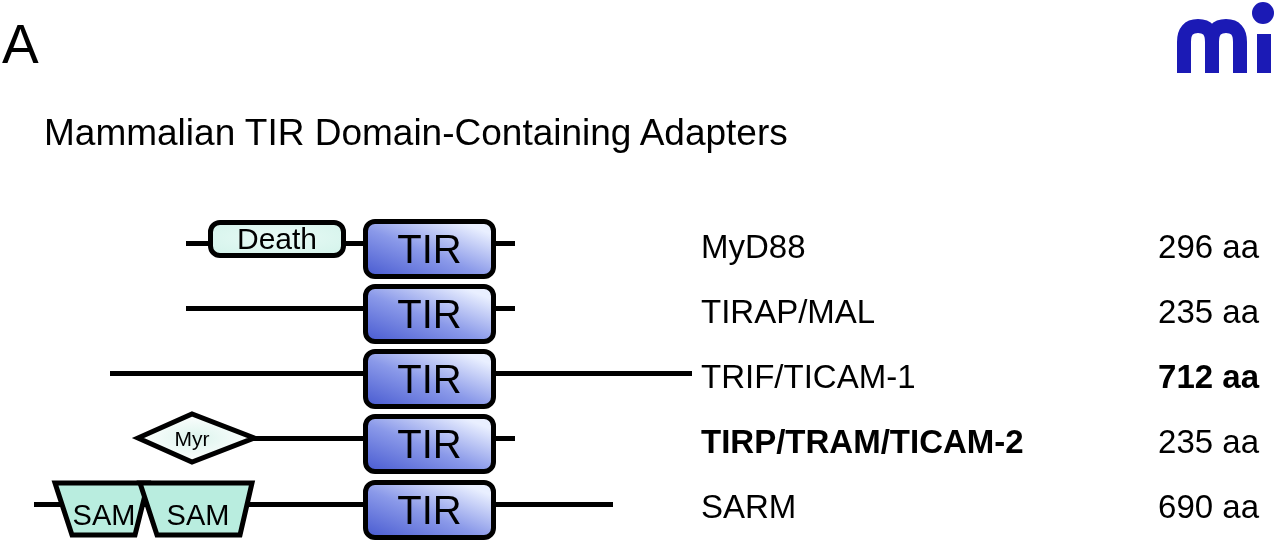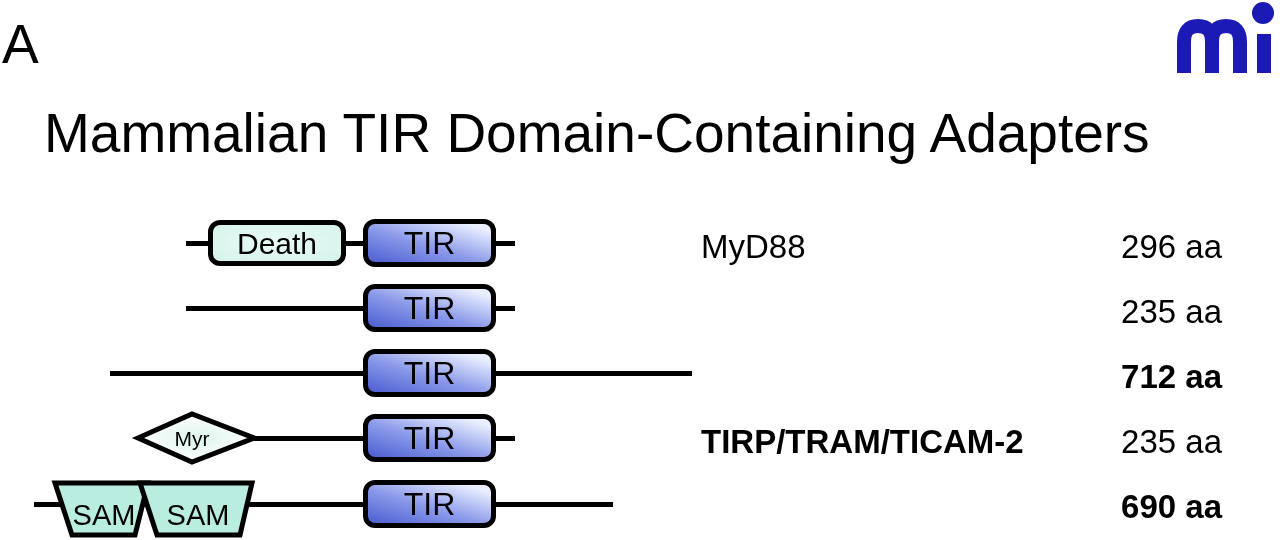--- a/index.html
+++ b/index.html
@@ -1,39 +1,38 @@
 <!DOCTYPE html>
 <html><head>
 <meta charset="utf-8">
 <style>
   html,body{margin:0;padding:0;background:#fff;}
   .canvas{
     position:relative;width:1280px;height:540px;background:#ffffff;
     font-family:"Liberation Sans",sans-serif;color:#000;overflow:hidden;
   }
   .panel-label{position:absolute;left:2px;top:14px;font-size:55px;line-height:60px;}
-  .fig-title{position:absolute;left:44px;top:103px;font-size:55px;line-height:60px;white-space:nowrap;}
+  .fig-title{position:absolute;left:44px;top:103px;font-size:37px;line-height:60px;white-space:nowrap;}
   .logo-svg{position:absolute;left:1175px;top:1px;}
   .pline{position:absolute;height:5px;background:#000;}
   .dombox{
     position:absolute;box-sizing:border-box;border:5px solid #000;border-radius:12px;
     display:flex;align-items:center;justify-content:center;
   }
   .tir-box{
-    left:363px;width:133px;height:48px;font-size:32px;
+    left:363px;width:133px;height:60px;font-size:40px;
     background:linear-gradient(to top right,#4c5ed2 0%,#8a99e9 45%,#e9efff 90%);
   }
   .death-box{
-    left:208px;top:220px;width:138px;height:46px;font-size:30px;
+    left:208px;top:220px;width:138px;height:38px;font-size:30px;
     background:radial-gradient(ellipse at 50% 45%,#e9fbf6 0%,#d4f3eb 100%);
-    align-items:flex-end;
   }
   .shape-svg{position:absolute;}
   .prot-name{position:absolute;left:701px;font-size:33px;line-height:40px;white-space:nowrap;}
-  .prot-len{position:absolute;left:1095px;width:127px;font-size:33px;line-height:40px;text-align:right;white-space:nowrap;}
+  .prot-len{position:absolute;left:1132px;width:127px;font-size:33px;line-height:40px;text-align:right;white-space:nowrap;}
   .sam-text,.myr-text,.svg-label{font-family:"Liberation Sans",sans-serif;fill:#000;}
 </style>
 </head>
 <body>
 
 <div class="canvas">
 
   <div class="panel-label">A</div>
 
   <svg class="logo-svg" width="102" height="73" viewBox="0 0 102 73" aria-hidden="true">
@@ -51,26 +50,28 @@
   <div class="dombox tir-box" style="top:219px;">
     <span>TIR</span>
   </div>
   <div class="prot-name" style="top:227px;">MyD88</div>
   <div class="prot-len" style="top:227px;">296 aa</div>
 
   <div class="pline" style="left:186px;top:306px;width:329px;"></div>
   <div class="dombox tir-box" style="top:284px;">
     <span>TIR</span>
   </div>
+  <div class="prot-name" style="top:292px;">TIRAP/MAL</div>
   <div class="prot-len" style="top:292px;">235 aa</div>
 
   <div class="pline" style="left:110px;top:371px;width:582px;"></div>
   <div class="dombox tir-box" style="top:349px;">
     <span>TIR</span>
   </div>
+  <div class="prot-name" style="top:357px;">TRIF/TICAM-1</div>
   <div class="prot-len" style="top:357px;font-weight:bold;">712 aa</div>
 
   <div class="pline" style="left:250px;top:436px;width:265px;"></div>
   <svg class="shape-svg" style="left:130px;top:408px;" width="132" height="60" viewBox="0 0 132 60">
     <defs>
       <radialGradient id="myrFill" cx="50%" cy="50%" r="65%">
         <stop offset="0%" stop-color="#dcf4ed"></stop>
         <stop offset="80%" stop-color="#ffffff"></stop>
       </radialGradient>
     </defs>
@@ -86,15 +87,16 @@
   <div class="pline" style="left:34px;top:502px;width:579px;"></div>
   <svg class="shape-svg" style="left:40px;top:475px;" width="225" height="65" viewBox="0 0 225 65">
     <polygon points="15,8 108,8 95,60 32,60" fill="#b9eddf" stroke="#000" stroke-width="5"></polygon>
     <polygon points="100,8 212,8 200,60 117,60" fill="#b9eddf" stroke="#000" stroke-width="5"></polygon>
     <text class="sam-text" x="64" y="50" font-size="29" text-anchor="middle">SAM</text>
     <text class="sam-text" x="158" y="50" font-size="29" text-anchor="middle">SAM</text>
   </svg>
   <div class="dombox tir-box" style="top:480px;">
     <span>TIR</span>
   </div>
-  <div class="prot-len" style="top:487px;font-weight:bold;">690 aa</div>
+  <div class="prot-name" style="top:487px;">SARM</div>
+  <div class="prot-len" style="top:487px;">690 aa</div>
 
 </div>
 
 </body></html>

